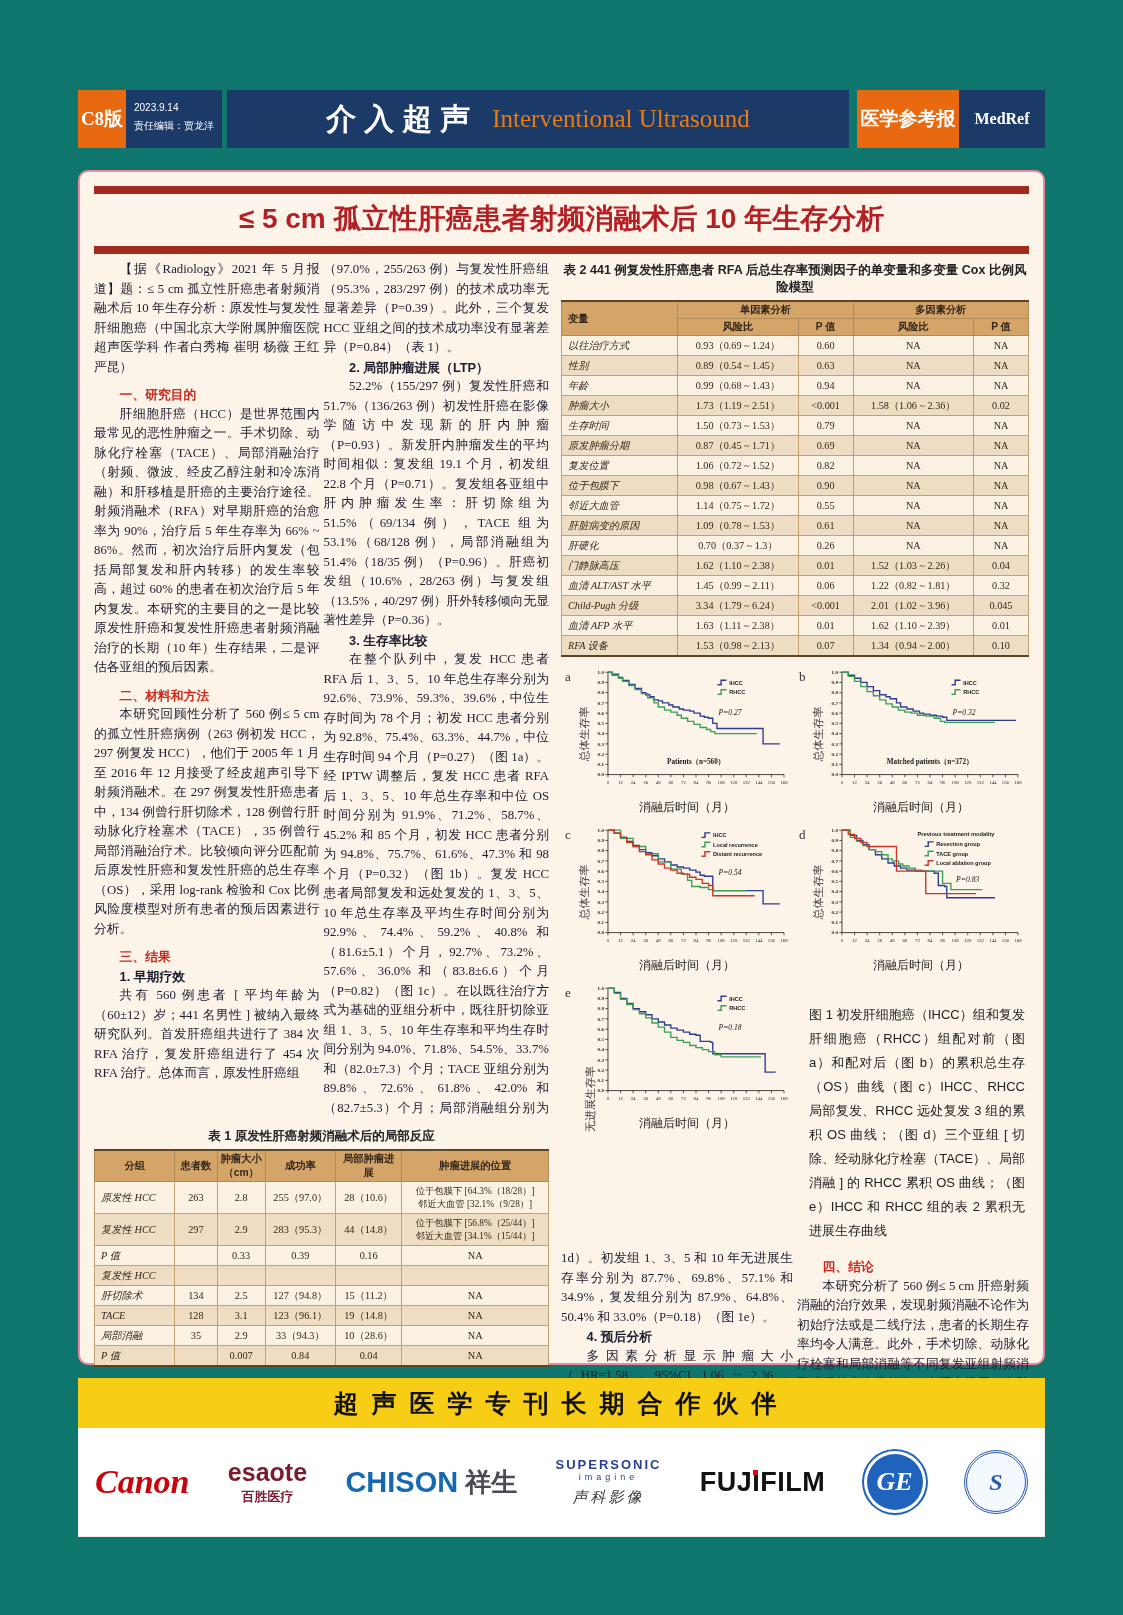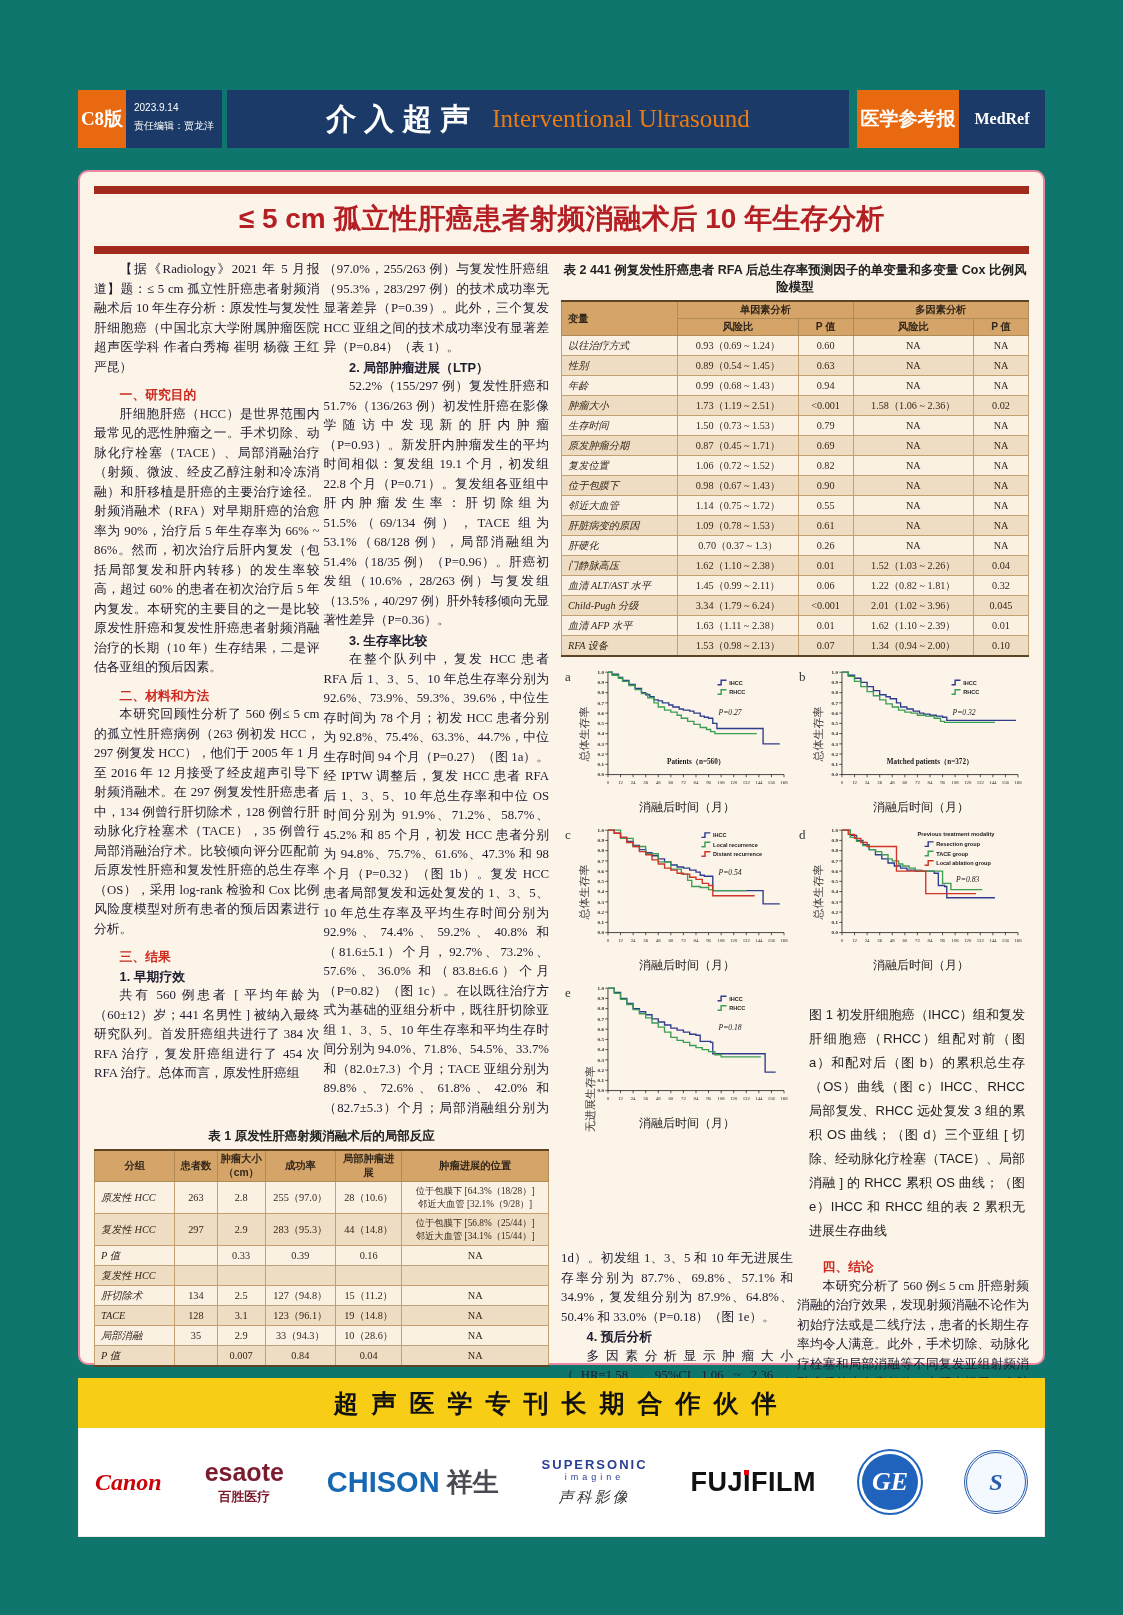--- a/index.html
+++ b/index.html
@@ -58,21 +58,21 @@
   .fig-cell svg{display:block;width:100%;height:auto;}
   .caption-cell{width:50%;box-sizing:border-box;padding:26px 4px 0 14px;
                 font-family:"Liberation Sans","DejaVu Sans",sans-serif;font-size:13px;line-height:1.85;
                 color:#222;text-align:justify;}
   
   .partners{position:absolute;left:78px;top:1378px;width:967px;}
   .pt-bar{height:50px;background:#f7cd16;display:flex;align-items:center;justify-content:center;
           font-weight:bold;font-size:25px;letter-spacing:13px;color:#111;}
   .pt-logos{height:108px;background:#fff;display:flex;align-items:center;justify-content:space-between;
             padding:0 16px;border:1px solid #eee;border-top:none;}
-  .lg-canon{color:#c8050a;font-weight:bold;font-size:24px;font-style:italic;}
+  .lg-canon{color:#c8050a;font-weight:bold;font-size:34px;font-style:italic;}
   .lg-esaote{text-align:center;color:#7a1c2e;font-family:"Liberation Sans",sans-serif;}
   .esa-word{font-weight:bold;font-size:25px;}
   .esa-sub{font-weight:bold;font-size:13px;margin-top:1px;}
   .lg-chison{display:flex;align-items:center;gap:7px;font-family:"Liberation Sans",sans-serif;font-weight:bold;}
   .chison-en{color:#1668b3;font-size:29px;}
   .chison-cn{color:#4a4a52;font-size:26px;}
   .lg-ss{text-align:center;color:#2a3f92;font-family:"Liberation Sans",sans-serif;}
   .ss-main{font-size:13px;letter-spacing:2px;font-weight:bold;}
   .ss-sub{font-size:9px;letter-spacing:4px;}
   .ss-cn{margin-top:6px;color:#333;font-family:"Liberation Serif",serif;font-style:italic;font-size:15px;letter-spacing:3px;}

